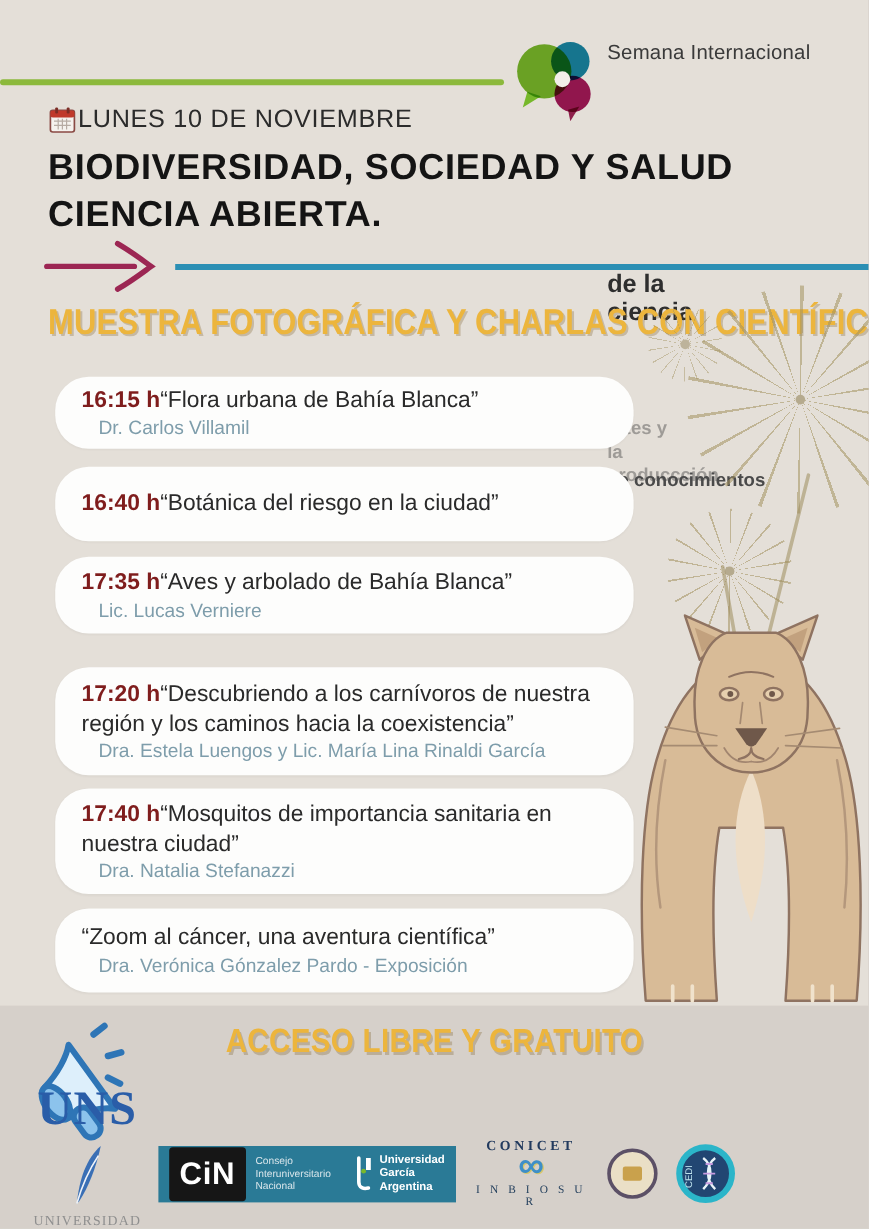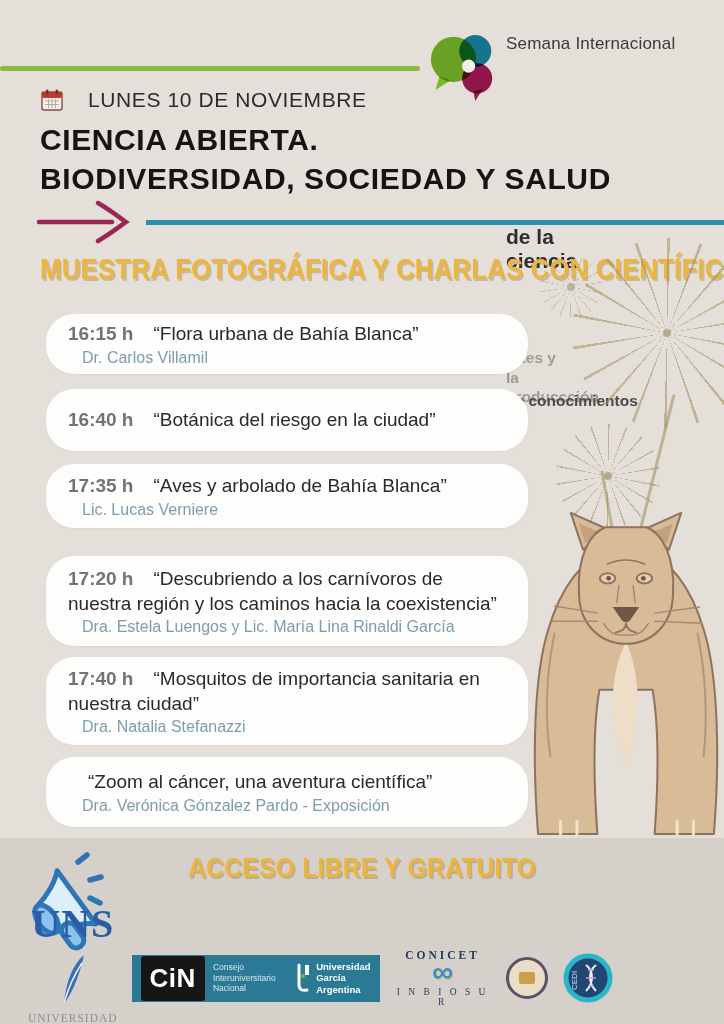--- a/index.html
+++ b/index.html
@@ -17,21 +17,21 @@
   
   .brand { position:absolute; left:430px; top:28px; display:flex; gap:10px; }
   .brand-bubbles { width:66px; height:78px; flex:0 0 auto; }
   .brand-text { color:#3a3a3a; padding-top:6px; }
   .brand-text .b1 { font-size:17px; font-weight:500; letter-spacing:.2px; }
   .brand-text .b2 { font-size:21px; font-weight:800; color:#2e2e2e; margin-top:1px; }
   .brand-text .b3, .brand-text .b4 { font-size:15.5px; font-weight:700; color:#4a4a4a; line-height:1.25; }
 
   
   .header { position:absolute; left:40px; top:88px; width:650px; }
-  .date-row { display:flex; align-items:center; gap:24px; font-size:21px; font-weight:500; color:#2b2b2b; letter-spacing:.6px; }
+  .date-row { display:flex; align-items:center; gap:1px; font-size:21px; font-weight:500; color:#2b2b2b; letter-spacing:.6px; }
   .main-title { margin-top:8px; font-size:30px; line-height:1.3; font-weight:800; color:#141414; letter-spacing:.6px; }
 
   .arrow-wrap { position:absolute; left:36px; top:198px; width:102px; height:48px; }
 
   
   .section-title {
     position:absolute; left:40px; top:252px; white-space:nowrap;
     font-size:30px; font-weight:800; color:#ecb53d; letter-spacing:.2px;
     transform:scaleX(.86); transform-origin:left center;
     text-shadow:2px 2px 0 rgba(120,85,30,.28);
@@ -51,21 +51,21 @@
 
   .puma { position:absolute; right:-8px; top:470px; width:212px; height:368px; }
 
   
   .card {
     position:absolute; left:46px; width:482px; background:#fdfdfc; border-radius:28px;
     display:flex; flex-direction:column; justify-content:center; padding:10px 22px;
     box-shadow:0 1px 2px rgba(0,0,0,.04);
   }
   .card .line { font-size:19px; color:#2a2a2a; line-height:1.32; }
-  .card .time { font-weight:800; color:#737373; margin-right:20px; }
+  .card .time { font-weight:800; color:#7f1d1d; margin-right:0; }
   .card .speaker { font-size:16px; color:#7e9dab; padding-left:14px; margin-top:2px; }
   .c1 { top:314px; height:60px; }
   .c2 { top:389px; height:62px; }
   .c3 { top:464px; height:64px; }
   .c4 { top:556px; height:90px; }
   .c5 { top:657px; height:88px; }
   .c6 { top:757px; height:70px; }
 
   
   .footer { position:absolute; left:0; top:838px; width:724px; height:186px; background:#d6d0ca; }
@@ -136,22 +136,22 @@
       <svg width="24" height="24" viewBox="0 0 24 24">
         <rect x="2" y="4" width="20" height="18" rx="2" fill="#f5f2ee" stroke="#8a4a44" stroke-width="1.4"></rect>
         <rect x="2" y="4" width="20" height="6" rx="2" fill="#c0392b"></rect>
         <rect x="6" y="1.5" width="2.4" height="5" rx="1" fill="#7c2d25"></rect>
         <rect x="15.6" y="1.5" width="2.4" height="5" rx="1" fill="#7c2d25"></rect>
         <path d="M5,13 h14 M5,16.5 h14 M8.5,11 v9 M12,11 v9 M15.5,11 v9" stroke="#b7aca4" stroke-width="1"></path>
       </svg>
       <span>LUNES 10 DE NOVIEMBRE</span>
     </div>
     <div class="main-title">
+      <div>BIODIVERSIDAD, SOCIEDAD Y SALUD</div>
       <div>CIENCIA ABIERTA.</div>
-      <div>BIODIVERSIDAD, SOCIEDAD Y SALUD</div>
     </div>
   </div>
 
   <div class="arrow-wrap">
     <svg width="102" height="48" viewBox="0 0 102 48">
       <path d="M3,24 H76" stroke="#9c2653" stroke-width="4.5" stroke-linecap="round" fill="none"></path>
       <path d="M62,5 C74,12 83,19 90,24 C83,29 74,36 62,43" stroke="#9c2653" stroke-width="4.5" stroke-linecap="round" fill="none"></path>
     </svg>
   </div>
   <div class="blue-line"></div>

